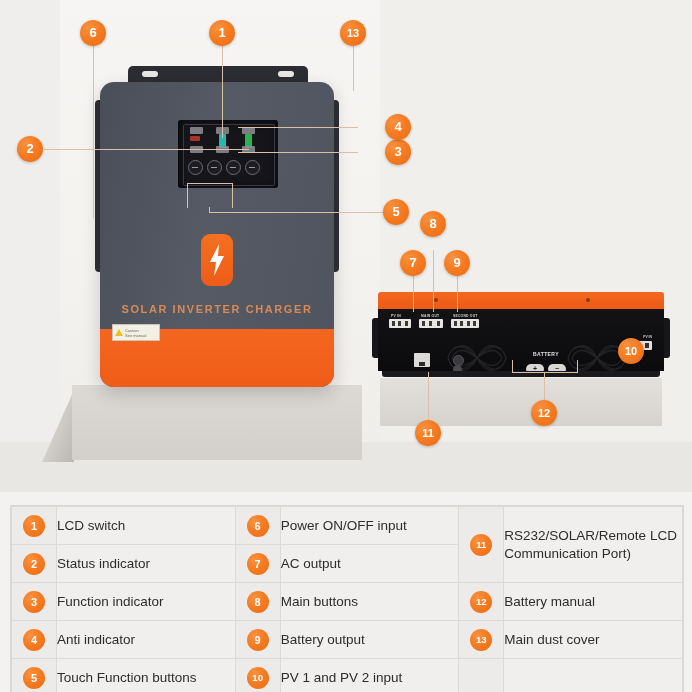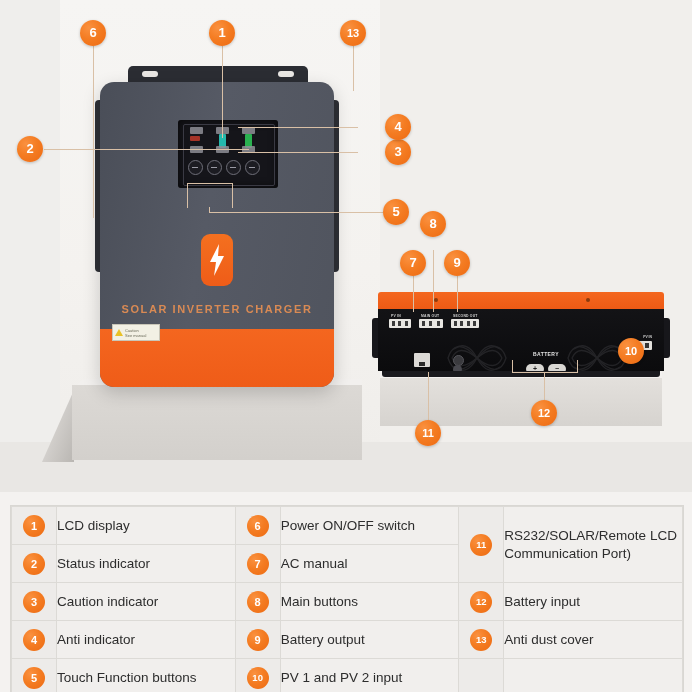--- a/index.html
+++ b/index.html
@@ -364,57 +364,57 @@
   <div class="badge sm" style="left:531px;top:400px">12</div>
   <div class="badge sm" style="left:340px;top:20px">13</div>
 </div>
 
 <div id="legend">
   <table>
     <tbody>
         <tr>
       <td class="numcell">
         <span class="lbadge">1</span></td>
-      <td class="txtcell">LCD display</td>
+      <td class="txtcell">LCD switch</td>
       <td class="numcell">
         <span class="lbadge">6</span></td>
-      <td class="txtcell">Power ON/OFF switch</td>
+      <td class="txtcell">Power ON/OFF input</td>
       <td class="numcell" rowspan="2">
         <span class="lbadge two">11</span></td>
       <td class="multi" rowspan="2">RS232/SOLAR/Remote LCD Communication Port)</td>
     </tr>
     <tr>
       <td class="numcell">
         <span class="lbadge">2</span></td>
       <td class="txtcell">Status indicator</td>
       <td class="numcell">
         <span class="lbadge">7</span></td>
-      <td class="txtcell">AC manual</td>
+      <td class="txtcell">AC output</td>
     </tr>
     <tr>
       <td class="numcell">
         <span class="lbadge">3</span></td>
-      <td class="txtcell">Caution indicator</td>
+      <td class="txtcell">Function indicator</td>
       <td class="numcell">
         <span class="lbadge">8</span></td>
       <td class="txtcell">Main buttons</td>
       <td class="numcell">
         <span class="lbadge two">12</span></td>
-      <td class="txtcell">Battery input</td>
+      <td class="txtcell">Battery manual</td>
     </tr>
     <tr>
       <td class="numcell">
         <span class="lbadge">4</span></td>
       <td class="txtcell">Anti indicator</td>
       <td class="numcell">
         <span class="lbadge">9</span></td>
       <td class="txtcell">Battery output</td>
       <td class="numcell">
         <span class="lbadge two">13</span></td>
-      <td class="txtcell">Anti dust cover</td>
+      <td class="txtcell">Main dust cover</td>
     </tr>
     <tr>
       <td class="numcell">
         <span class="lbadge">5</span></td>
       <td class="txtcell">Touch Function buttons</td>
       <td class="numcell">
         <span class="lbadge two">10</span></td>
       <td class="txtcell">PV 1 and PV 2 input</td>
       <td class="numcell"></td>
       <td class="txtcell"></td>

